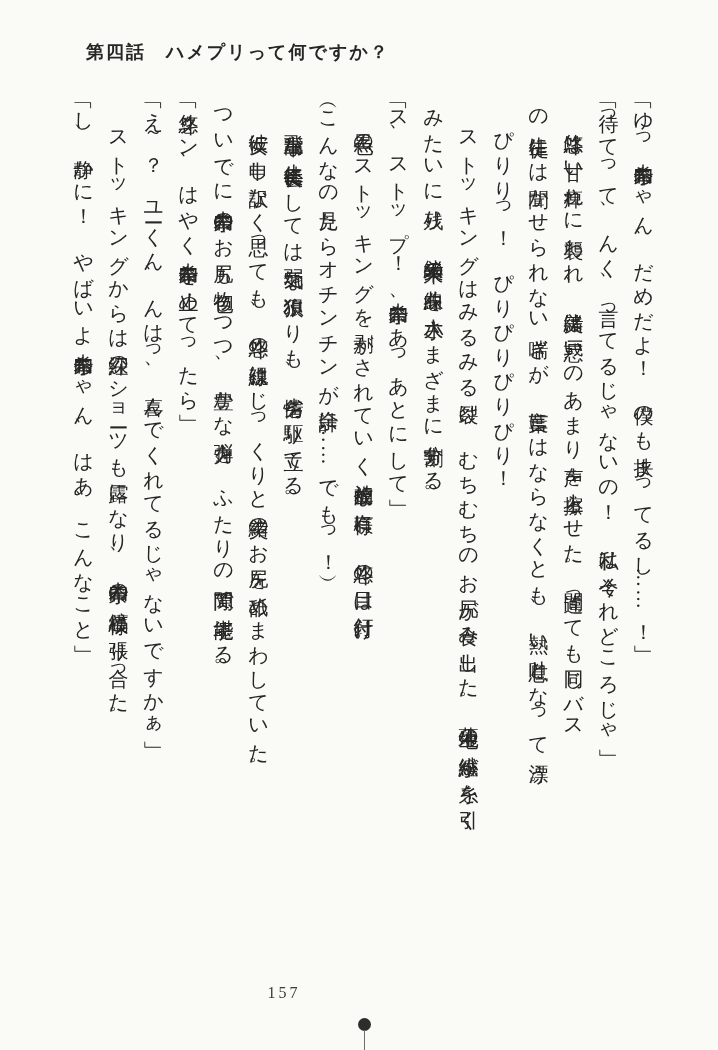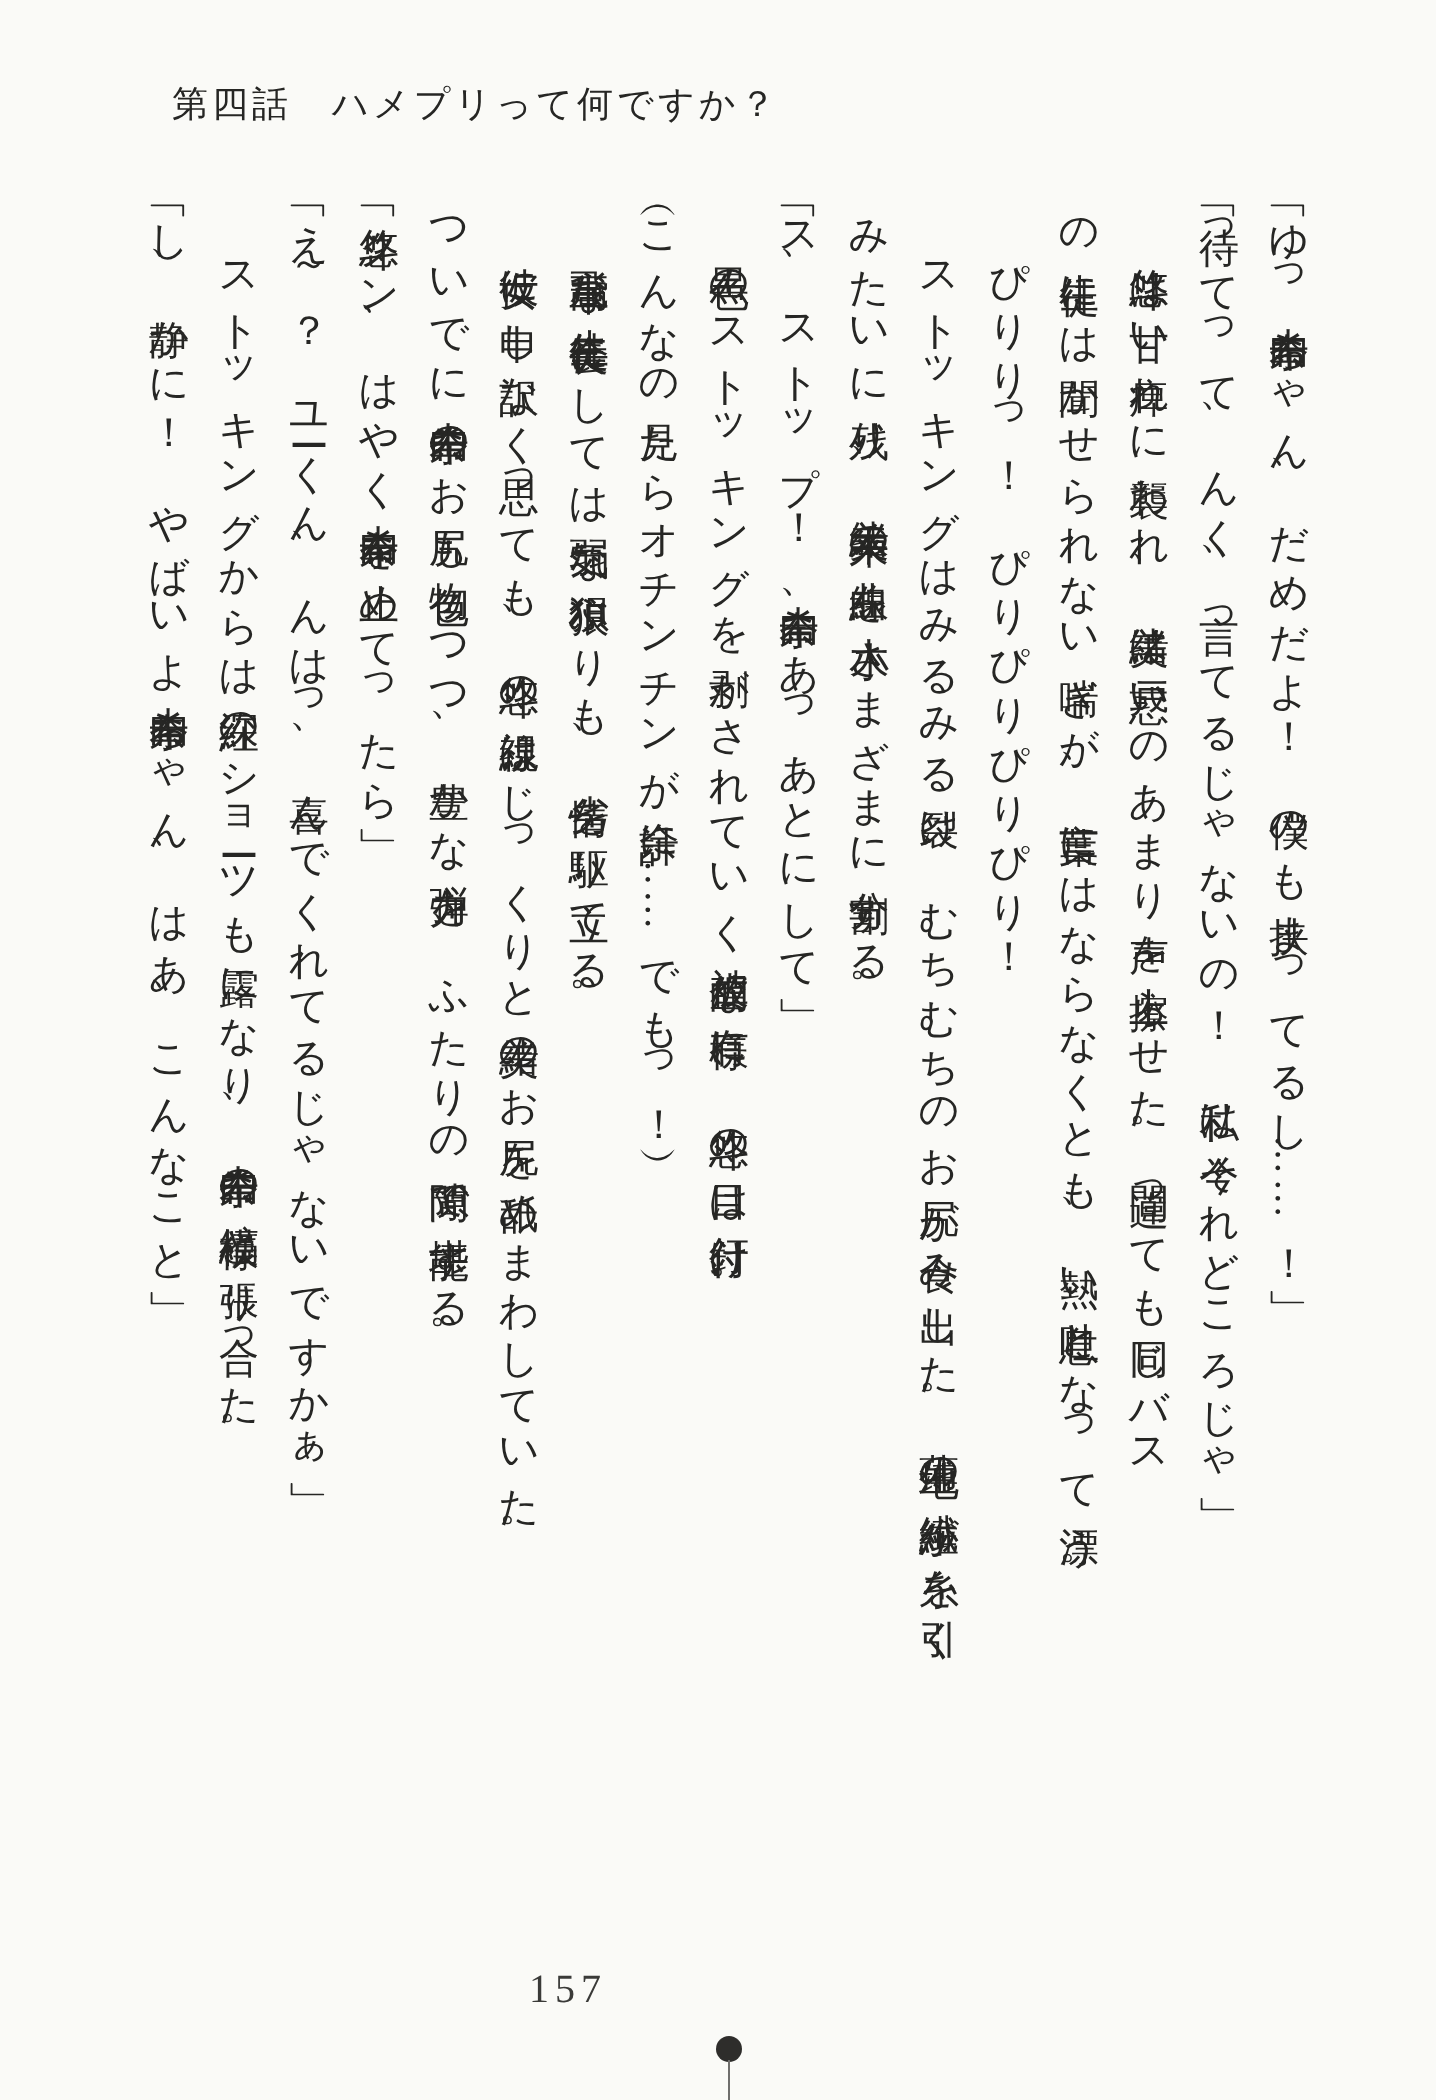--- a/index.html
+++ b/index.html
@@ -15,20 +15,21 @@
     position: relative;
     overflow: hidden;
   }
   .chapter-header {
     position: absolute;
     top: 40px;
     left: 86px;
     font-size: 18px;
     letter-spacing: 2px;
     white-space: nowrap;
+    font-weight: bold;
   }
   .text-block {
     position: absolute;
     top: 96px;
     right: 57px;
     height: 914px;
     writing-mode: vertical-rl;
     text-orientation: mixed;
     font-size: 20px;
     letter-spacing: 1.8px;
@@ -37,21 +38,21 @@
     line-height: 35px;
     height: 914px;
     white-space: pre-wrap;
   }
   .page-number {
     position: absolute;
     top: 984px;
     left: 0;
     width: 568px;
     text-align: center;
-    font-size: 20px;
+    font-size: 16px;
     letter-spacing: 3px;
     color: #3a3a38;
   }
   .binding-dot {
     position: absolute;
     left: 358px;
     top: 1018px;
     width: 13px;
     height: 13px;
     border-radius: 50%;

